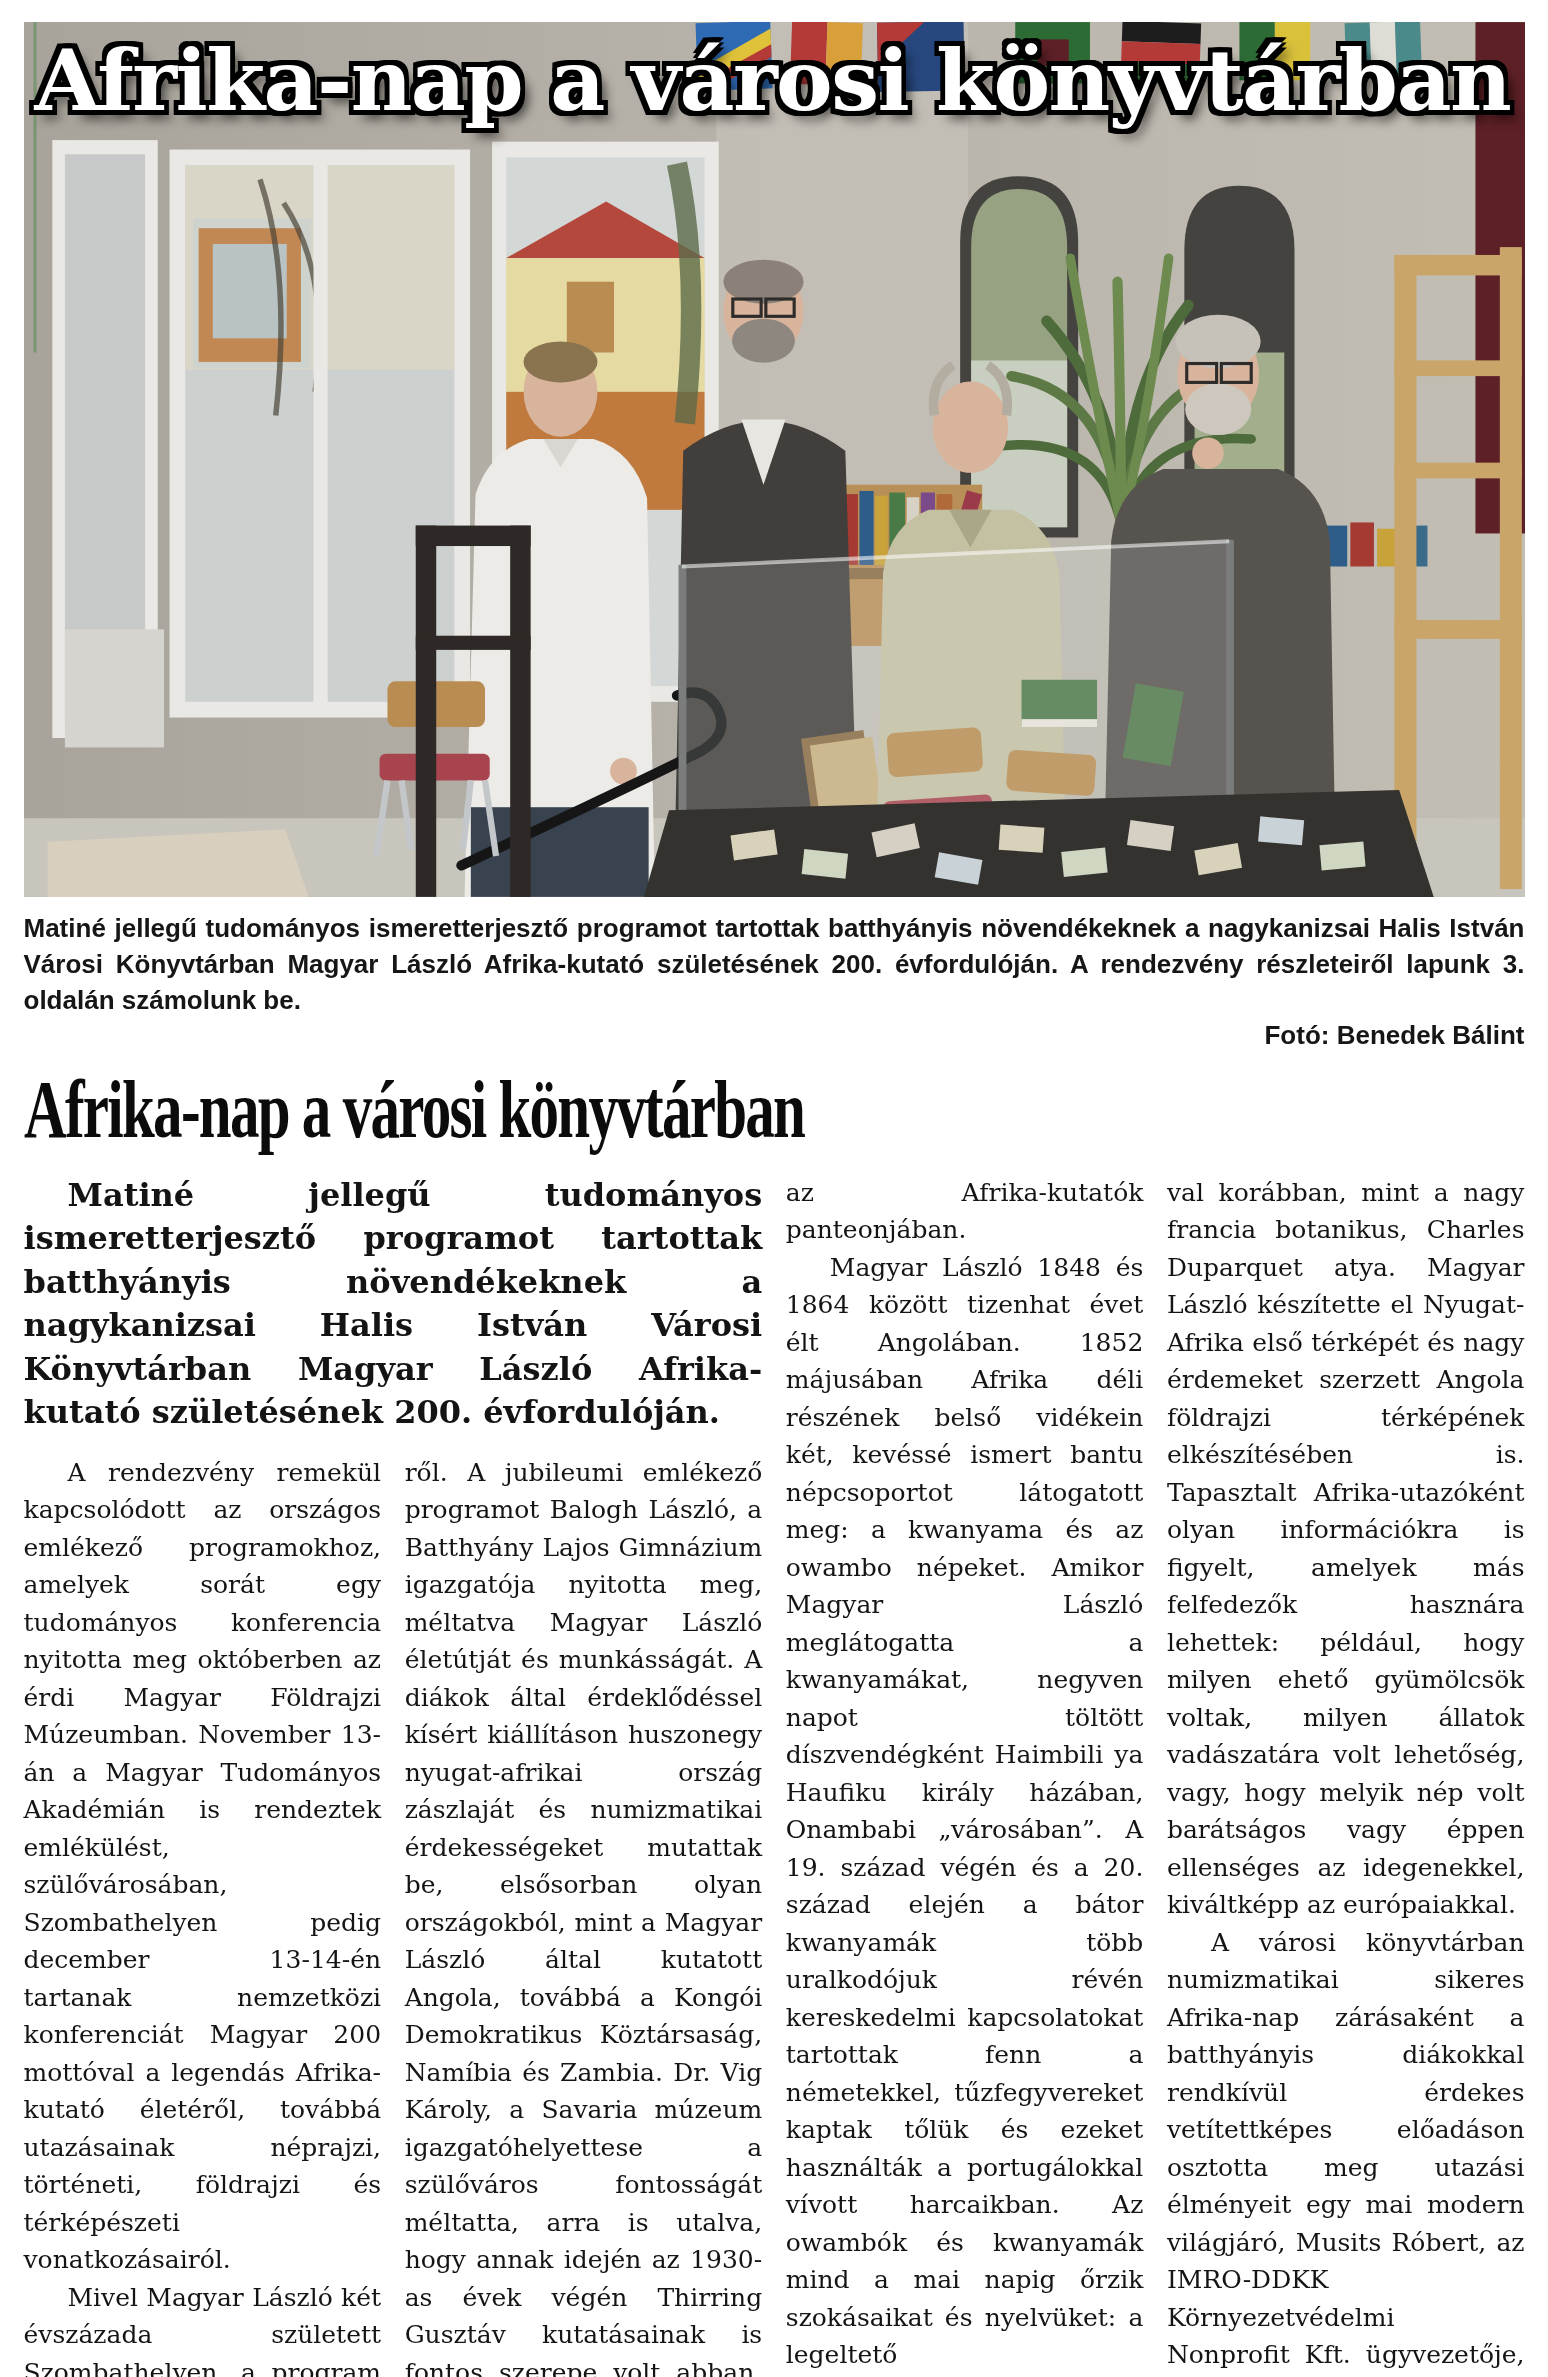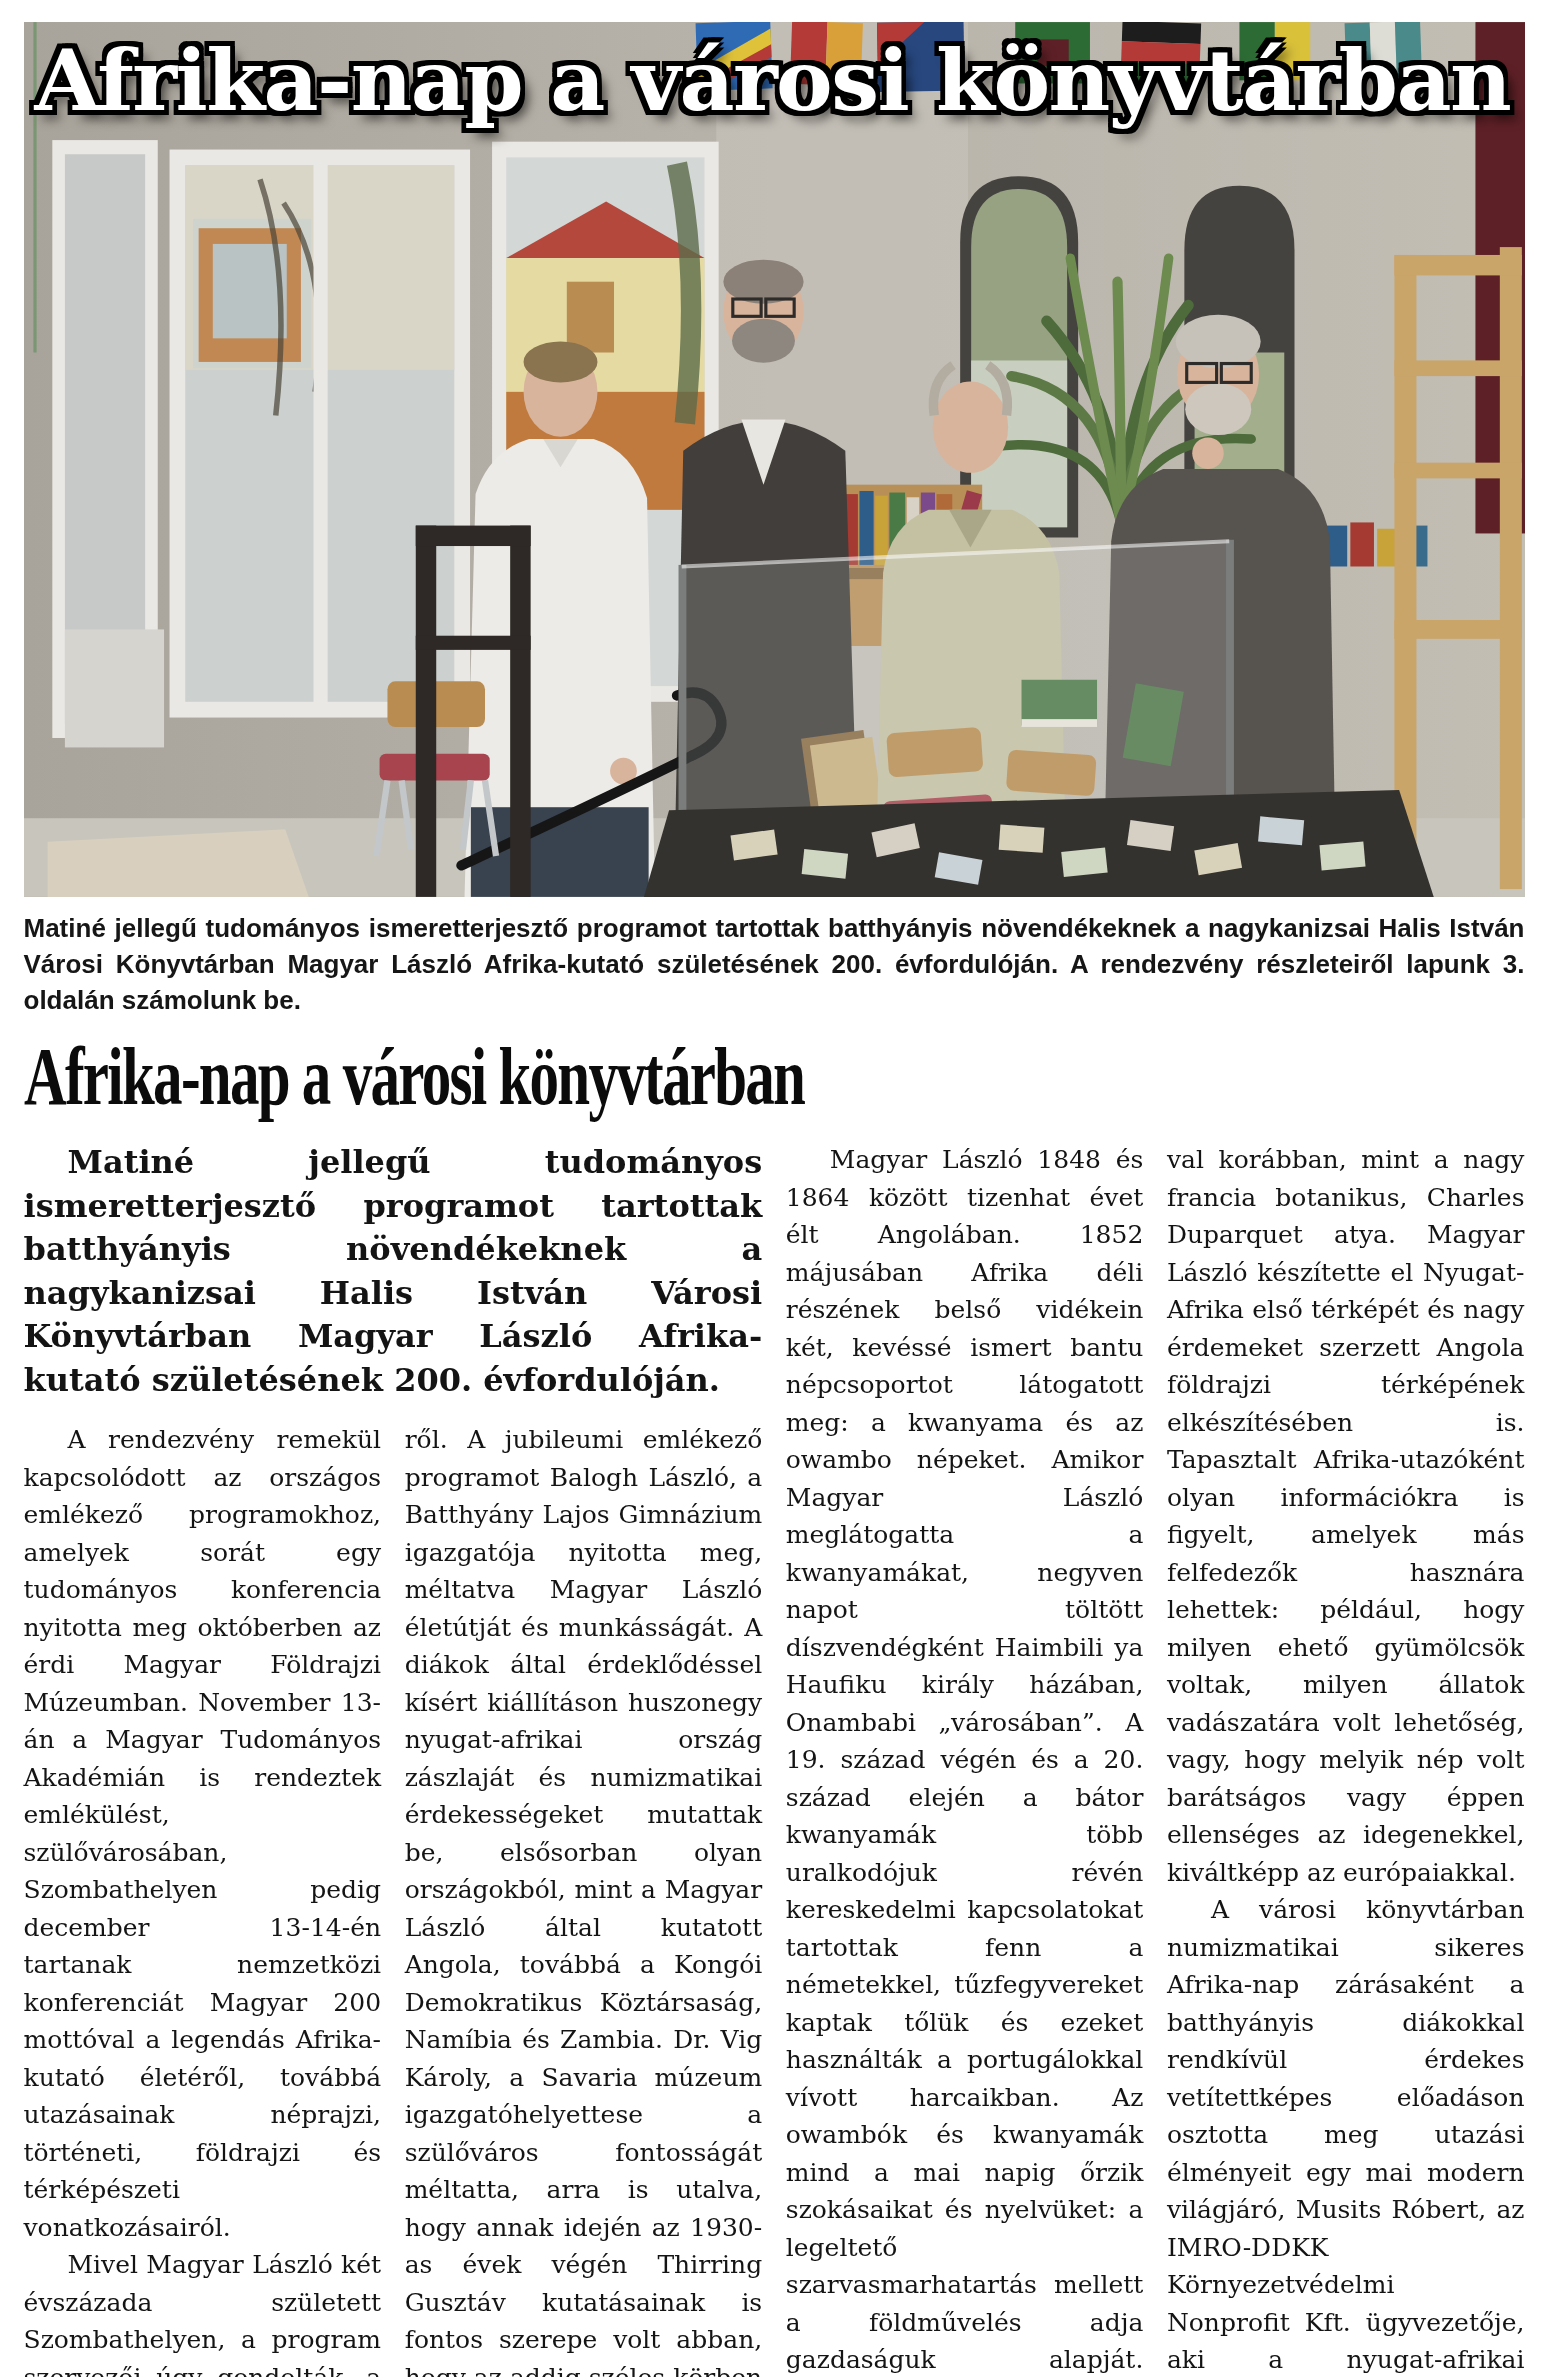--- a/index.html
+++ b/index.html
@@ -275,35 +275,37 @@
           <rect x="1490" y="1048" width="56" height="32" fill="#d9d2ba" transform="rotate(-10 1518 1064)"></rect>
           <rect x="1570" y="1012" width="56" height="32" fill="#c9d2d6" transform="rotate(5 1598 1028)"></rect>
           <rect x="1648" y="1044" width="56" height="32" fill="#cfd6c2" transform="rotate(-5 1676 1060)"></rect>
         </g>
       </g>
     </svg>
     <div class="photo-title">Afrika-nap a városi könyvtárban</div>
   </figure>
 
   <p class="caption">Matiné jellegű tudományos ismeretterjesztő programot tartottak batthyányis növendékeknek a nagykanizsai Halis István Városi Könyvtárban Magyar László Afrika-kutató születésének 200. évfordulóján. A rendezvény részleteiről lapunk 3. oldalán számolunk be.</p>
+  <p class="credit">Fotó: Benedek Bálint</p>
 
   <h1 class="headline">Afrika-nap a városi könyvtárban</h1>
 
   <section class="article">
     <div class="lead">
         <p class="para indent"><span>Matiné jellegű tudományos ismeretterjesztő programot tartottak batthyányis növendékeknek a nagykanizsai Halis István Városi Könyvtárban Magyar László Afrika-kutató születésének 200. évfordulóján.</span></p>
       </div>
     <div class="col c1">
         <p class="para indent"><span>A rendezvény remekül kapcsolódott az országos emlékező programokhoz, amelyek sorát egy tudományos konferencia nyitotta meg októberben az érdi Magyar Földrajzi Múzeumban. November 13-án a Magyar Tudományos Akadémián is rendeztek emlékülést, szülővárosában, Szombathelyen pedig december 13-14-én tartanak nemzetközi konferenciát Magyar 200 mottóval a legendás Afrika-kutató életéről, továbbá utazásainak néprajzi, történeti, földrajzi és térképészeti vonatkozásairól.</span></p>
         <p class="para indent"><span>Mivel Magyar László két évszázada született Szombathelyen, a program szervezői úgy gondolták, a „szomszédvár” Nagykanizsa is méltóképpen emlékezhet meg a 19. századi magyar Afrika-kutatás e kiemelkedő személyiségé-</span></p>
       </div>
     <div class="col c2">
         <p class="para"><span>ről. A jubileumi emlékező programot </span><span class="it">Balogh László</span><span>, a Batthyány Lajos Gimnázium igazgatója nyitotta meg, méltatva Magyar László életútját és munkásságát. A diákok által érdeklődéssel kísért kiállításon huszonegy nyugat-afrikai ország zászlaját és numizmatikai érdekességeket mutattak be, elsősorban olyan országokból, mint a Magyar László által kutatott Angola, továbbá a Kongói Demokratikus Köztársaság, Namíbia és Zambia. </span><span class="it">Dr. Vig Károly</span><span>, a Savaria múzeum igazgatóhelyettese a szülőváros fontosságát méltatta, arra is utalva, hogy annak idején az 1930-as évek végén Thirring Gusztáv kutatásainak is fontos szerepe volt abban, hogy az addig széles körben jószerivel ismeretlen Magyar László elfoglalhatta méltó helyét</span></p>
       </div>
     <div class="col c3">
+        <p class="para"><span>az Afrika-kutatók panteonjában.</span></p>
         <p class="para indent"><span>Magyar László 1848 és 1864 között tizenhat évet élt Angolában. 1852 májusában Afrika déli részének belső vidékein két, kevéssé ismert bantu népcsoportot látogatott meg: a kwanyama és az owambo népeket. Amikor Magyar László meglátogatta a kwanyamákat, negyven napot töltött díszvendégként Haimbili ya Haufiku király házában, Onambabi „városában”. A 19. század végén és a 20. század elején a bátor kwanyamák több uralkodójuk révén kereskedelmi kapcsolatokat tartottak fenn a németekkel, tűzfegyvereket kaptak tőlük és ezeket használták a portugálokkal vívott harcaikban. Az owambók és kwanyamák mind a mai napig őrzik szokásaikat és nyelvüket: a legeltető szarvasmarhatartás mellett a földművelés adja gazdaságuk alapját. Magyar László volt az egyik első európai, aki ellátogatott e néphez, jó-</span></p>
       </div>
     <div class="col c4">
         <p class="para"><span>val korábban, mint a nagy francia botanikus, Charles Duparquet atya. Magyar László készítette el Nyugat-Afrika első térképét és nagy érdemeket szerzett Angola földrajzi térképének elkészítésében is. Tapasztalt Afrika-utazóként olyan információkra is figyelt, amelyek más felfedezők hasznára lehettek: például, hogy milyen ehető gyümölcsök voltak, milyen állatok vadászatára volt lehetőség, vagy, hogy melyik nép volt barátságos vagy éppen ellenséges az idegenekkel, kiváltképp az európaiakkal.</span></p>
         <p class="para indent"><span>A városi könyvtárban numizmatikai sikeres Afrika-nap zárásaként a batthyányis diákokkal rendkívül érdekes vetítettképes előadáson osztotta meg utazási élményeit egy mai modern világjáró, </span><span class="it">Musits Róbert</span><span>, az IMRO-DDKK Környezetvédelmi Nonprofit Kft. ügyvezetője, aki a nyugat-afrikai Beninben járt a közelmúltban.</span></p>
       </div>
   </section>
 
 </div>
 

